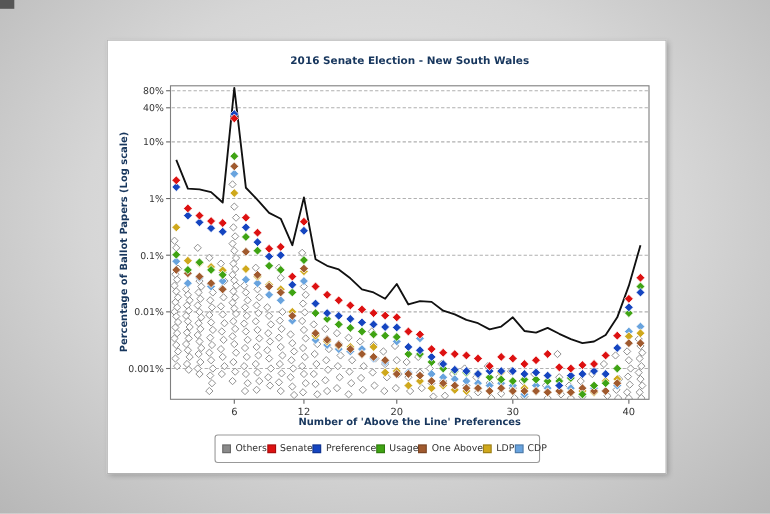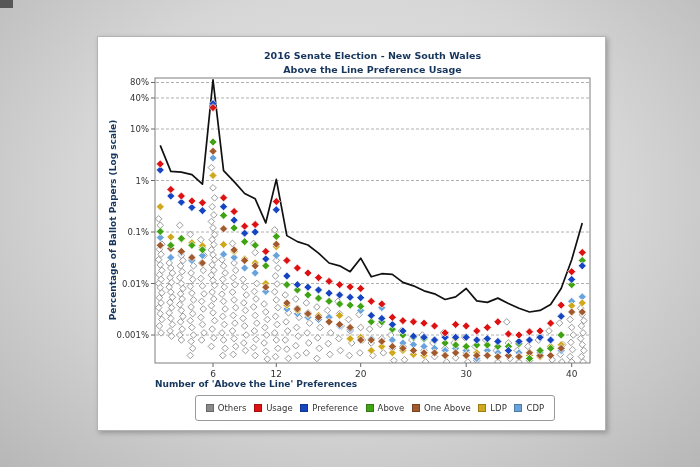--- a/index.html
+++ b/index.html
@@ -18,43 +18,42 @@
     position:absolute;left:155px;width:435px;text-align:center;
     color:#17365d;font-weight:bold;font-size:9.5px;line-height:12px;
   }
   .title1{top:50px;}
   .title2{top:64px;}
   .y-axis-title{
     position:absolute;left:113px;top:220px;transform:translate(-50%,-50%) rotate(-90deg);
     transform-origin:center;white-space:nowrap;color:#17365d;font-weight:bold;font-size:9px;
   }
   .x-axis-title{
-    position:absolute;left:155px;top:379px;width:435px;text-align:left;
+    position:absolute;left:155px;top:379px;width:435px;text-align:center;
     color:#17365d;font-weight:bold;font-size:9px;
   }
   .legend{
-    position:absolute;left:195px;top:395px;width:360px;height:21px;box-sizing:border-box;
+    position:absolute;left:195px;top:395px;width:296px;height:21px;box-sizing:border-box;
     background:#fff;border:1px solid #999;border-radius:3px;
     display:flex;align-items:center;justify-content:space-around;padding:12px 6px;
   }
   .legend-item{display:flex;align-items:center;gap:4px;font-size:8.5px;color:#333;white-space:nowrap;}
   .legend-swatch{width:8px;height:8px;display:inline-block;border:1px solid rgba(0,0,0,0.25);box-sizing:border-box;}
   svg{position:absolute;left:0;top:0;}
   text{font-family:"DejaVu Sans","Liberation Sans",sans-serif;}
 </style>
 </head>
 <body>
 
 <div class="screen">
   <div class="corner-chip"></div>
 
   <div class="card"></div>
 
   <div class="chart-title title1">2016 Senate Election - New South Wales</div>
-  <div class="chart-title title2">Above the Line Preference Usage</div>
 
   <div class="y-axis-title">Percentage of Ballot Papers (Log scale)</div>
   <div class="x-axis-title">Number of 'Above the Line' Preferences</div>
 
   <svg id="plot-svg" width="700" height="467" viewBox="0 0 700 467">
       <defs>
         <clipPath id="plotclip">
           <rect x="155" y="78" width="435" height="285"></rect>
         </clipPath>
       </defs>
@@ -646,29 +645,29 @@
       <rect x="155" y="78" width="435" height="285" fill="none" stroke="#7f7f7f" stroke-width="1"></rect>
     </svg>
 
   <div class="legend" id="legend-box">
       <span class="legend-item">
         <span class="legend-swatch" style="background: rgb(138, 138, 138);"></span>
         <span>Others</span>
       </span>
       <span class="legend-item">
         <span class="legend-swatch" style="background: rgb(221, 17, 17);"></span>
-        <span>Usage</span>
+        <span>Senate</span>
       </span>
       <span class="legend-item">
         <span class="legend-swatch" style="background: rgb(21, 69, 192);"></span>
         <span>Preference</span>
       </span>
       <span class="legend-item">
         <span class="legend-swatch" style="background: rgb(63, 163, 19);"></span>
-        <span>Above</span>
+        <span>Usage</span>
       </span>
       <span class="legend-item">
         <span class="legend-swatch" style="background: rgb(160, 90, 46);"></span>
         <span>One Above</span>
       </span>
       <span class="legend-item">
         <span class="legend-swatch" style="background: rgb(207, 168, 28);"></span>
         <span>LDP</span>
       </span>
       <span class="legend-item">

